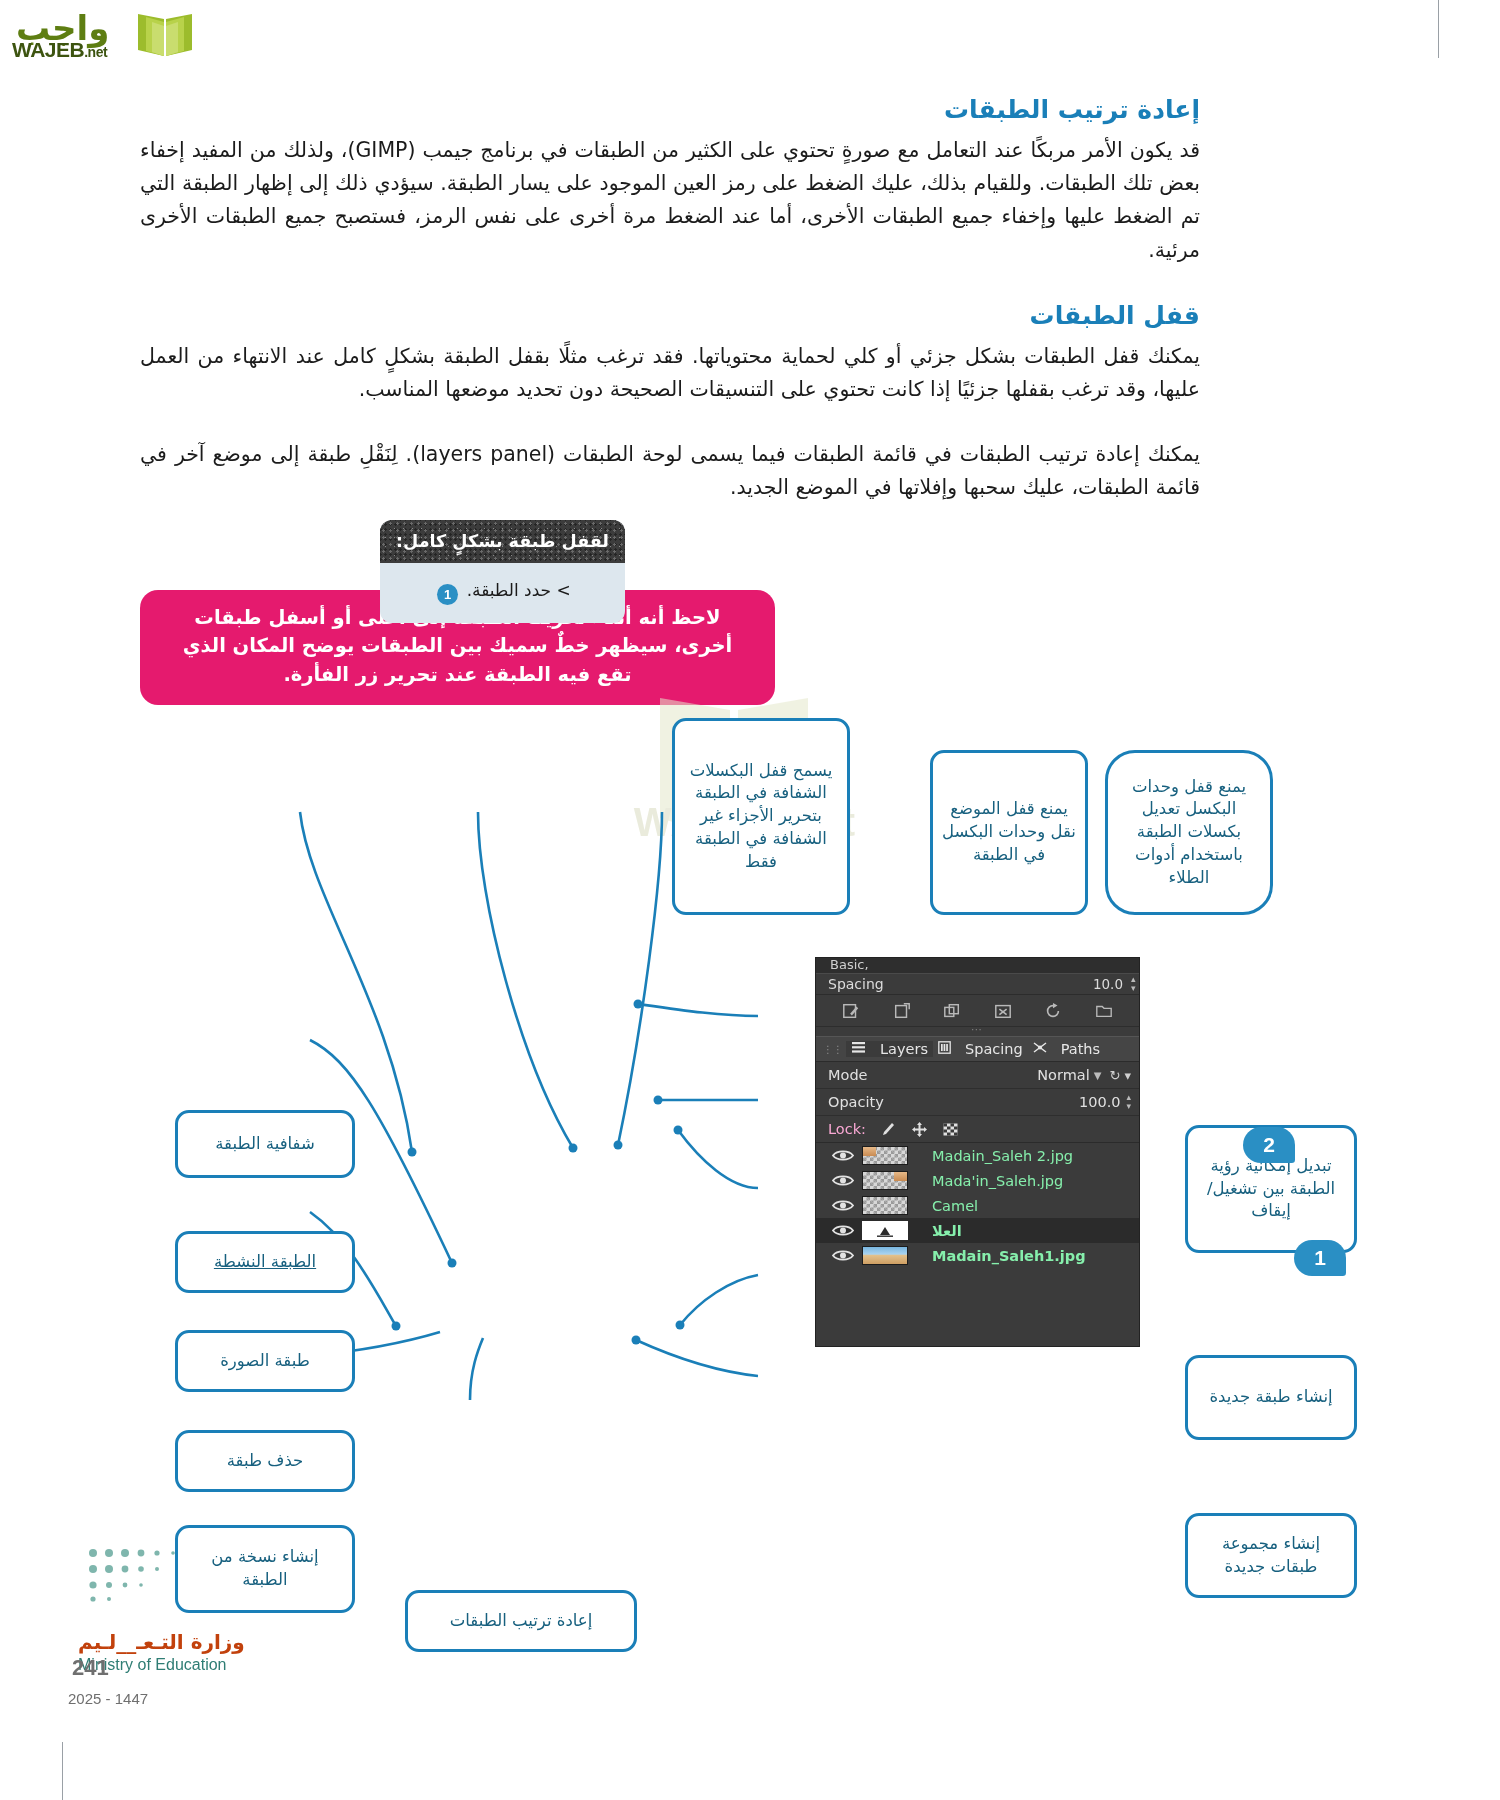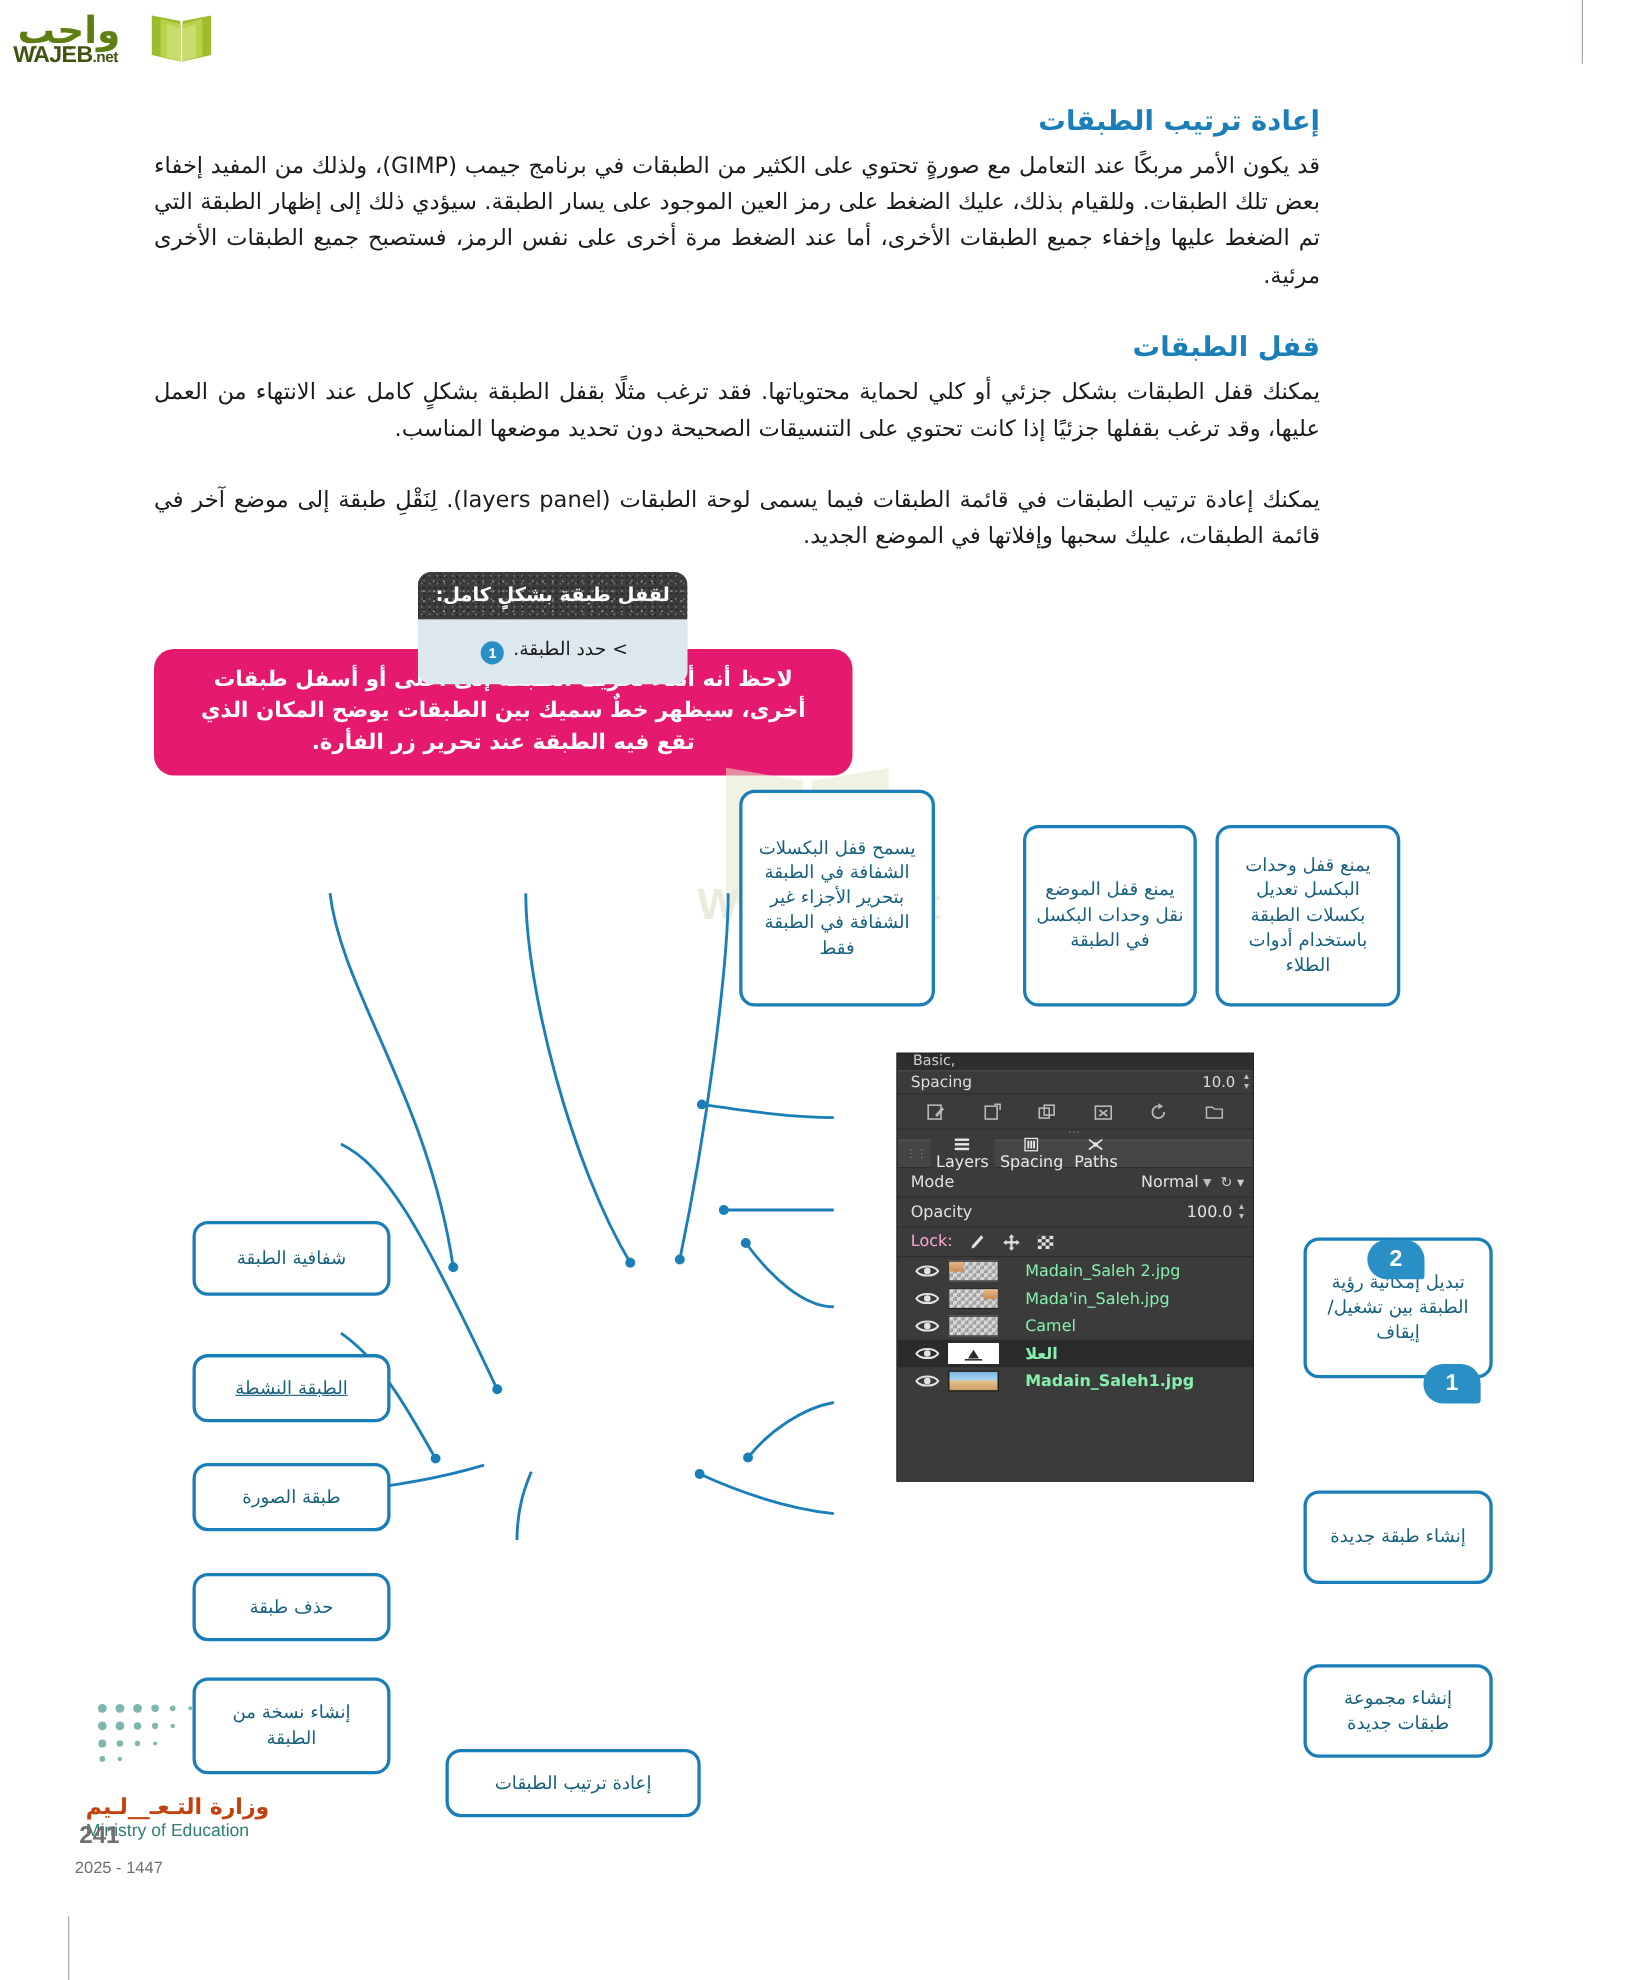--- a/index.html
+++ b/index.html
@@ -169,21 +169,21 @@
   .g-toolrow .ic { width:18px; height:18px; opacity:.85; }
 
   .g-dots { height:9px; background:#3b3b3b; text-align:center; color:#7d7d7d; font-size:11px; line-height:6px; letter-spacing:2px; }
 
   .g-tabs {
     height:26px; background:#454545; display:flex; align-items:center;
     border-top:1px solid #555; border-bottom:1px solid #2b2b2b;
     font-size:14.5px; color:#e6e6e6; padding-left:4px;
   }
   .g-tabs .grip { color:#8c8c8c; font-size:10px; letter-spacing:0px; padding:0 3px; line-height:9px;}
-  .g-tab { display:flex; align-items:center; gap:2px; padding:0 5px;flex-direction:column; }
+  .g-tab { display:flex; align-items:flex-start; gap:14px; padding:0 5px; }
   .g-tab.active { background:#3b3b3b; }
 
   .g-mode, .g-opacity {
     height:27px; background:#3b3b3b; display:flex; align-items:center;
     border-bottom:1px solid #2e2e2e; font-size:14.5px; color:#e0e0e0;
   }
   .g-mode .lbl, .g-opacity .lbl { padding-left:12px; flex:1; }
   .g-mode .sel { padding-right:4px; color:#e0e0e0; }
   .g-mode .chev { color:#bbb; font-size:10px; padding-right:8px; }
   .g-mode .extra { color:#cfcfcf; font-size:13px; padding-right:8px; }
@@ -353,21 +353,21 @@
     <circle cx="452" cy="1263" r="4.5"></circle>
     <circle cx="638" cy="1004" r="4.5"></circle>
     <circle cx="658" cy="1100" r="4.5"></circle>
     <circle cx="678" cy="1130" r="4.5"></circle>
     <circle cx="680" cy="1325" r="4.5"></circle>
     <circle cx="636" cy="1340" r="4.5"></circle>
     <circle cx="396" cy="1326" r="4.5"></circle>
   </g>
 </svg>
 
-<div class="bubble" style="top:750px; left:1105px; width:168px; height:165px;">يمنع قفل وحدات البكسل تعديل بكسلات الطبقة باستخدام أدوات الطلاء</div>
+<div class="bubble" style="top:750px; left:1105px; width:168px; height:165px;border-radius:30px;">يمنع قفل وحدات البكسل تعديل بكسلات الطبقة باستخدام أدوات الطلاء</div>
 
 <div class="bubble" style="top:750px; left:930px; width:158px; height:165px;">يمنع قفل الموضع نقل وحدات البكسل في الطبقة</div>
 
 <div class="bubble" style="top:718px; left:672px; width:178px; height:197px;">يسمح قفل البكسلات الشفافة في الطبقة بتحرير الأجزاء غير الشفافة في الطبقة فقط</div>
 
 <div class="bubble" style="top:1125px; left:1185px; width:172px; height:128px;">تبديل إمكانية رؤية الطبقة بين تشغيل/ إيقاف</div>
 
 <div class="bubble" style="top:1355px; left:1185px; width:172px; height:85px;">إنشاء طبقة جديدة</div>
 
 <div class="bubble" style="top:1513px; left:1185px; width:172px; height:85px;">إنشاء مجموعة طبقات جديدة</div>

